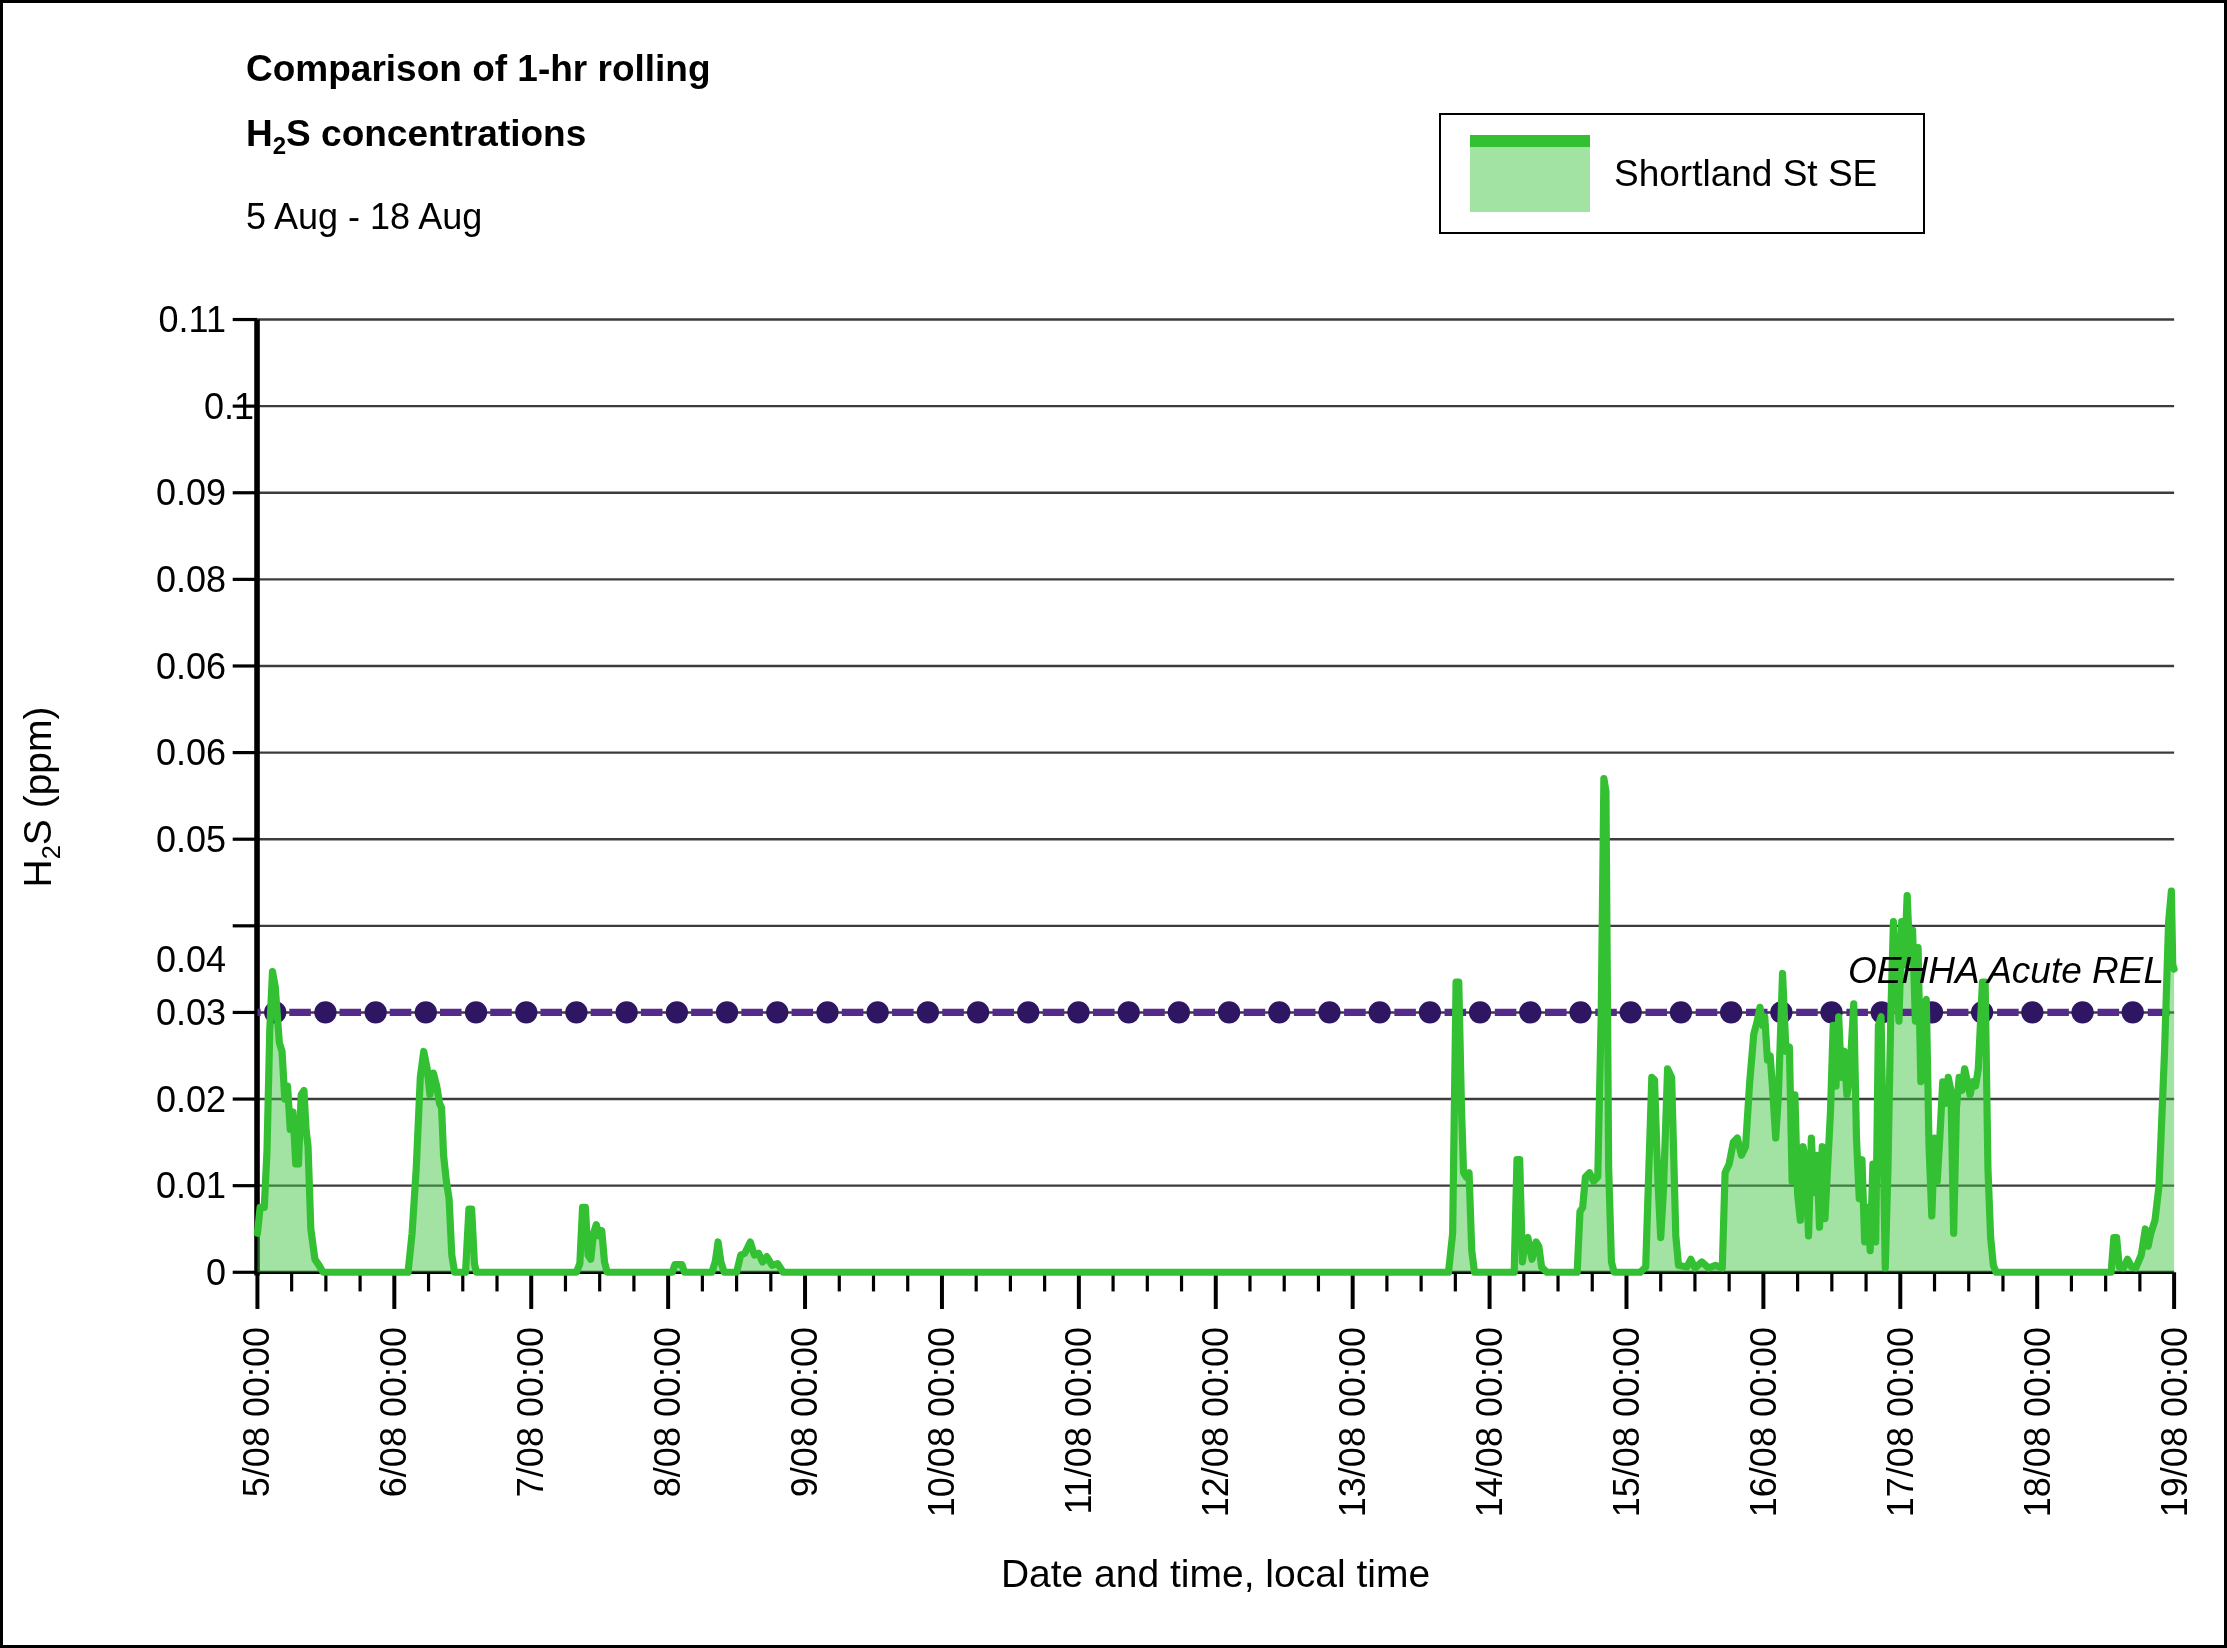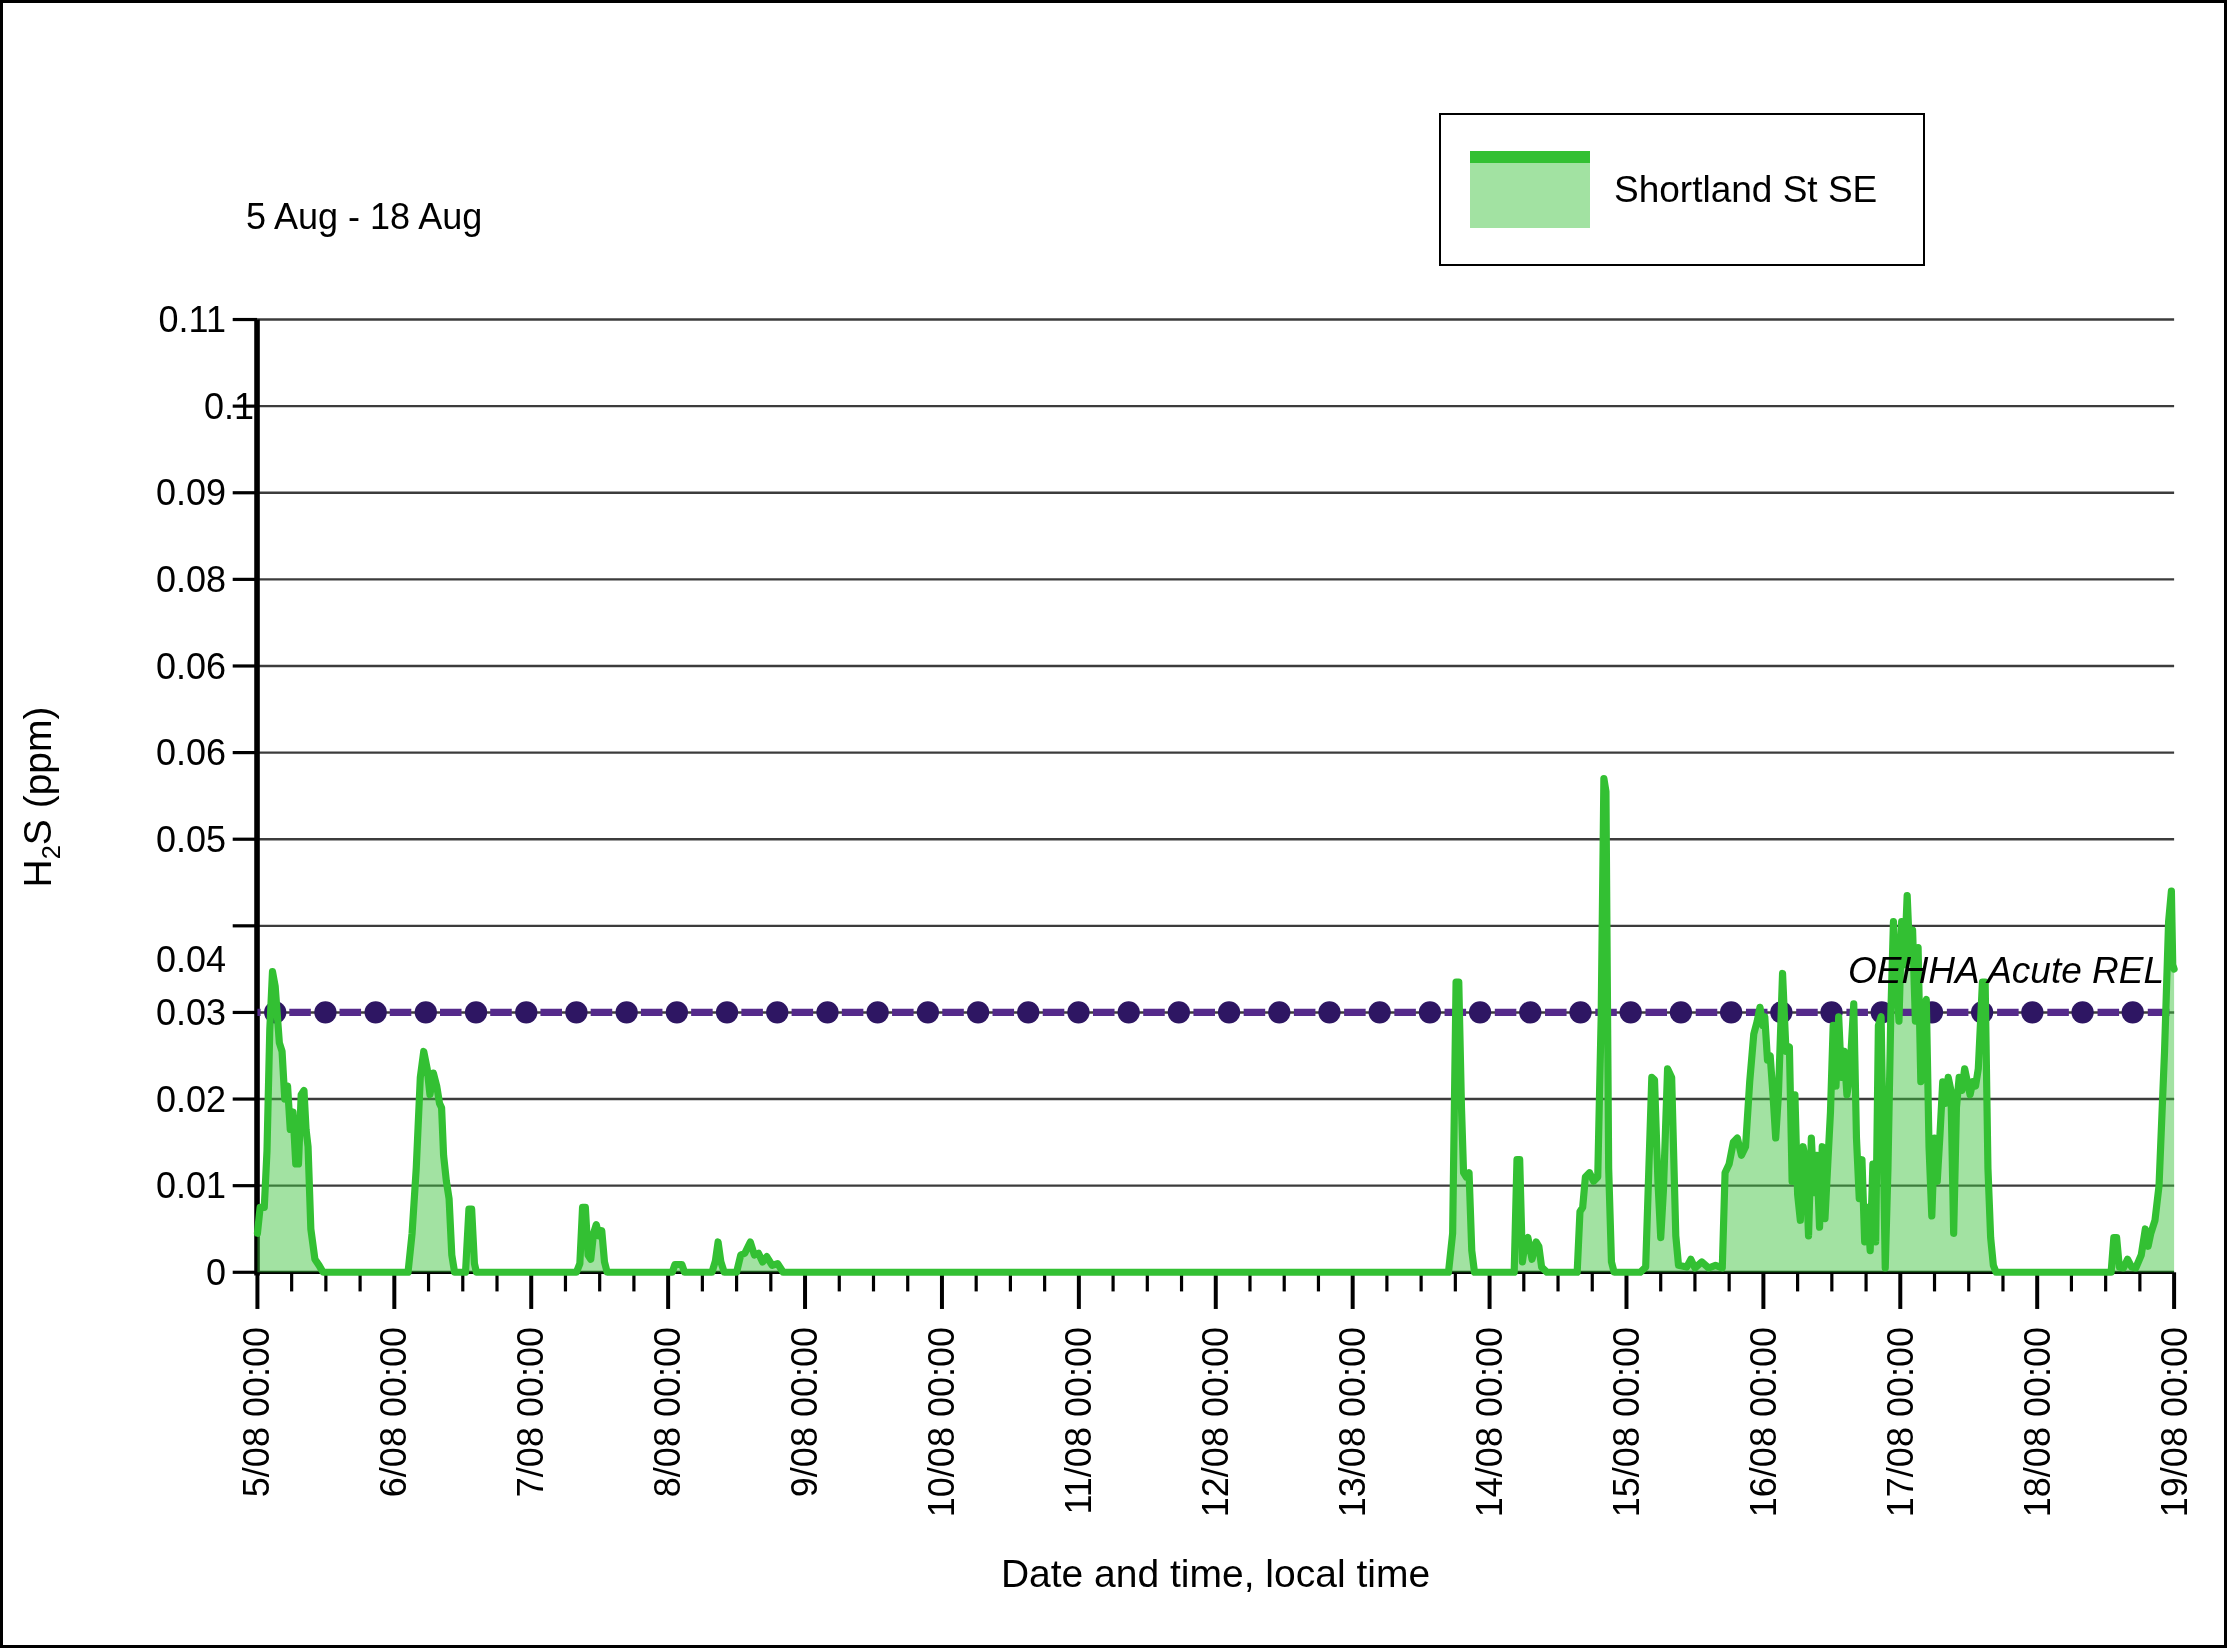--- a/index.html
+++ b/index.html
@@ -4,21 +4,21 @@
 <style>
   html,body{margin:0;padding:0;background:#fff;}
   body{width:2227px;height:1648px;font-family:"Liberation Sans",sans-serif;}
   .figure{position:relative;width:2227px;height:1648px;box-sizing:border-box;
           border:3.2px solid #000;background:#fff;overflow:hidden;}
   #chart{position:absolute;left:0;top:0;}
   .title{position:absolute;left:243px;top:33px;font-size:37px;font-weight:700;
          line-height:65px;color:#000;}
   .title sub{font-size:24px;}
   .subtitle{position:absolute;left:243px;top:193px;font-size:36px;color:#000;}
-  .legend{position:absolute;left:1436px;top:110px;width:486px;height:153px;
+  .legend{position:absolute;left:1436px;top:110px;width:486px;height:121px;
           box-sizing:border-box;border:2.4px solid #000;background:#fff;
           display:flex;align-items:center;padding-left:29px;}
   .swatch{width:120px;height:77px;position:relative;flex:0 0 auto;}
   .swatch-fill{position:absolute;left:0;top:0;width:100%;height:100%;}
   .swatch-line{position:absolute;left:0;top:0;width:100%;height:12px;}
   .legend-label{font-size:37px;margin-left:24px;white-space:nowrap;}
   .oehha{position:absolute;left:1826px;top:947px;width:335px;text-align:right;
          font-size:37px;font-style:italic;white-space:nowrap;color:#000;}
   .ytitle{position:absolute;left:38px;top:794px;transform:translate(-50%,-50%) rotate(-90deg);
           font-size:39px;white-space:nowrap;color:#000;}
@@ -160,20 +160,24 @@
         <circle cx="2356.3" cy="1266.090909090909" r="14" fill="#2e1663"></circle>
         <circle cx="2419.3" cy="1266.090909090909" r="14" fill="#2e1663"></circle>
         <circle cx="2482.2" cy="1266.090909090909" r="14" fill="#2e1663"></circle>
         <circle cx="2545.2" cy="1266.090909090909" r="14" fill="#2e1663"></circle>
         <circle cx="2608.2" cy="1266.090909090909" r="14" fill="#2e1663"></circle>
         <circle cx="2671.1" cy="1266.090909090909" r="14" fill="#2e1663"></circle>
       </g>
       <path d="M 319.0 1543.1 L 322.4 1510.5 L 327.6 1510.5 L 331.0 1439.9 L 334.5 1287.8 L 337.9 1215.0 L 341.3 1233.5 L 346.5 1304.1 L 349.9 1315.0 L 353.3 1374.7 L 356.8 1358.4 L 360.2 1412.8 L 363.6 1391.0 L 367.1 1456.2 L 370.5 1456.2 L 373.9 1369.3 L 377.4 1363.9 L 380.0 1412.8 L 382.5 1434.5 L 386.0 1537.7 L 391.1 1575.7 L 396.3 1583.3 L 401.4 1592.0 L 507.9 1592.0 L 513.0 1543.1 L 518.2 1461.6 L 523.3 1347.6 L 527.6 1315.0 L 531.9 1336.7 L 535.4 1369.3 L 539.7 1342.1 L 543.9 1358.4 L 547.4 1380.2 L 550.0 1385.6 L 552.5 1445.3 L 556.0 1477.9 L 559.4 1499.7 L 562.8 1570.3 L 566.3 1592.0 L 580.0 1592.0 L 584.3 1512.7 L 587.7 1512.7 L 591.2 1581.1 L 593.7 1592.0 L 719.1 1592.0 L 723.4 1581.1 L 726.8 1510.5 L 730.3 1510.5 L 733.7 1570.3 L 737.1 1575.7 L 740.6 1543.1 L 744.0 1532.3 L 747.4 1546.4 L 750.9 1539.9 L 754.3 1579.0 L 757.7 1592.0 L 839.3 1592.0 L 842.7 1582.2 L 851.3 1582.2 L 854.7 1592.0 L 889.1 1592.0 L 893.4 1577.9 L 896.8 1554.0 L 900.3 1579.0 L 904.5 1592.0 L 920.0 1592.0 L 925.2 1570.3 L 930.3 1568.1 L 937.2 1554.0 L 942.3 1570.3 L 947.5 1568.1 L 952.6 1579.0 L 957.8 1572.4 L 964.6 1583.3 L 971.5 1581.1 L 978.4 1592.0 L 1812.9 1592.0 L 1818.1 1543.1 L 1822.4 1228.1 L 1825.8 1228.1 L 1829.2 1385.6 L 1831.8 1467.1 L 1835.2 1472.5 L 1838.7 1467.1 L 1842.1 1564.8 L 1845.5 1592.0 L 1895.3 1592.0 L 1898.8 1450.8 L 1902.2 1450.8 L 1905.6 1579.0 L 1909.1 1554.0 L 1912.5 1548.5 L 1917.7 1575.7 L 1922.8 1554.0 L 1926.2 1559.4 L 1929.7 1585.5 L 1936.5 1592.0 L 1974.3 1592.0 L 1977.8 1516.0 L 1981.2 1510.5 L 1984.6 1472.5 L 1989.8 1467.1 L 1994.9 1477.9 L 2000.1 1472.5 L 2004.4 1271.5 L 2007.8 972.8 L 2010.4 989.1 L 2013.8 1461.6 L 2017.3 1579.0 L 2020.7 1592.0 L 2053.3 1592.0 L 2060.2 1585.5 L 2067.9 1347.6 L 2071.3 1350.8 L 2075.6 1477.9 L 2079.1 1548.5 L 2082.5 1488.8 L 2087.7 1336.7 L 2092.8 1347.6 L 2098.0 1546.4 L 2101.4 1583.3 L 2111.7 1585.5 L 2116.8 1575.7 L 2122.0 1586.6 L 2130.6 1579.0 L 2139.2 1586.6 L 2147.8 1583.3 L 2156.3 1586.6 L 2159.8 1467.1 L 2164.9 1456.2 L 2170.1 1429.0 L 2175.2 1423.6 L 2180.4 1445.3 L 2185.5 1434.5 L 2190.7 1353.0 L 2195.8 1293.3 L 2200.1 1277.0 L 2203.6 1259.6 L 2207.0 1282.4 L 2209.6 1271.5 L 2213.0 1325.8 L 2216.4 1320.4 L 2219.9 1369.3 L 2223.3 1423.6 L 2226.7 1369.3 L 2231.9 1217.2 L 2236.2 1315.0 L 2240.5 1309.5 L 2243.9 1477.9 L 2247.4 1369.3 L 2250.8 1494.2 L 2254.2 1526.8 L 2257.7 1434.5 L 2261.1 1456.2 L 2264.5 1546.4 L 2268.0 1423.6 L 2271.4 1492.1 L 2274.8 1445.3 L 2278.3 1535.5 L 2281.7 1434.5 L 2285.1 1524.6 L 2288.6 1456.2 L 2292.0 1391.0 L 2295.4 1282.4 L 2298.9 1358.4 L 2302.3 1271.5 L 2305.7 1347.6 L 2309.2 1315.0 L 2312.6 1369.3 L 2316.0 1347.6 L 2321.2 1255.2 L 2324.6 1423.6 L 2328.1 1499.7 L 2331.5 1450.8 L 2334.9 1554.0 L 2338.4 1510.5 L 2341.8 1564.8 L 2345.2 1456.2 L 2348.7 1554.0 L 2352.1 1282.4 L 2355.5 1271.5 L 2358.1 1423.6 L 2360.7 1586.6 L 2364.1 1461.6 L 2367.6 1271.5 L 2371.0 1152.0 L 2374.4 1217.2 L 2377.9 1277.0 L 2381.3 1152.0 L 2384.7 1206.3 L 2388.2 1119.4 L 2391.6 1200.9 L 2395.0 1162.9 L 2398.5 1277.0 L 2401.9 1184.6 L 2405.3 1353.0 L 2408.8 1260.7 L 2412.2 1249.8 L 2415.6 1434.5 L 2419.1 1521.4 L 2422.5 1423.6 L 2425.9 1477.9 L 2429.4 1418.2 L 2432.8 1353.0 L 2436.2 1380.2 L 2439.7 1347.6 L 2443.1 1363.9 L 2446.5 1543.1 L 2450.0 1385.6 L 2453.4 1347.6 L 2456.8 1363.9 L 2460.3 1336.7 L 2463.7 1353.0 L 2467.1 1369.3 L 2470.6 1353.0 L 2474.0 1358.4 L 2477.4 1336.7 L 2482.6 1228.1 L 2486.0 1228.1 L 2489.5 1461.6 L 2492.9 1548.5 L 2496.3 1583.3 L 2499.8 1592.0 L 2644.0 1592.0 L 2647.4 1548.5 L 2650.9 1548.5 L 2654.3 1585.5 L 2659.5 1586.6 L 2664.6 1575.7 L 2669.8 1585.5 L 2674.9 1586.6 L 2681.8 1570.3 L 2686.9 1537.7 L 2690.4 1559.4 L 2693.8 1543.1 L 2699.0 1526.8 L 2704.1 1483.4 L 2711.0 1315.0 L 2716.1 1152.0 L 2719.6 1114.0 L 2721.3 1206.3 L 2723.0 1211.8" fill="none" stroke="#33c033" stroke-width="9" stroke-linejoin="round" stroke-linecap="round"></path>
     </svg>
 
+  <div class="title">
+    <div>Comparison of 1-hr rolling</div>
+    <div><span>H</span><sub>2</sub><span>S concentrations</span></div>
+  </div>
 
   <div class="subtitle">5 Aug - 18 Aug</div>
 
   <div class="legend">
     <div class="swatch">
       <div class="swatch-fill" style="background: rgba(60, 194, 60, 0.48);"></div>
       <div class="swatch-line" style="background: rgb(51, 192, 51);"></div>
     </div>
     <div class="legend-label">Shortland St SE</div>
   </div>

